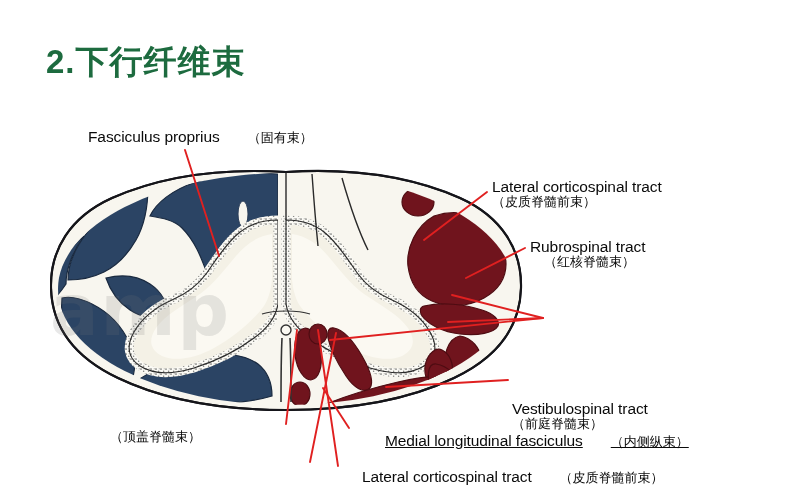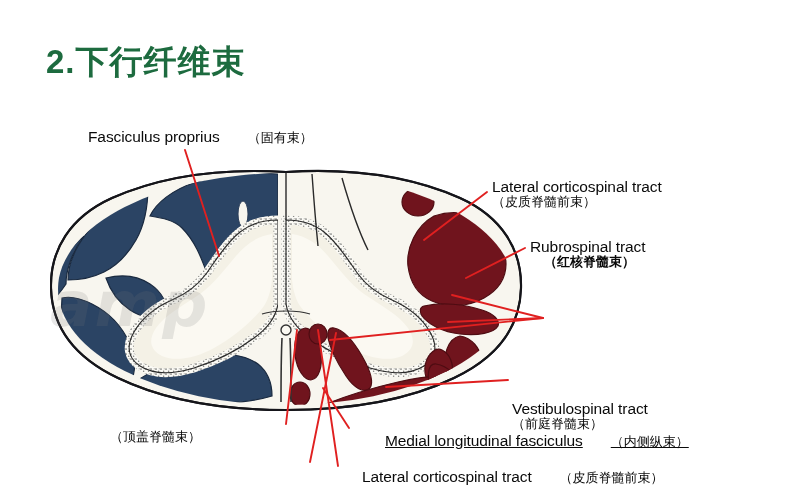--- a/index.html
+++ b/index.html
@@ -36,21 +36,21 @@
     font-weight: 500;
     letter-spacing: -0.1px;
   }
   .anno .cn {
     font-size: 13px;
     font-weight: 500;
     letter-spacing: 0px;
   }
   .anno.two-line .en { display: block; }
   .anno.two-line .cn { display: block; }
-  .anno.two-line.indent .cn { padding-left: 14px; font-weight: bold; }
+  .anno.two-line.indent .cn { padding-left: 14px; }
   .anno.inline .en, .anno.inline .cn { display: inline; vertical-align: baseline; margin-left: 28px; }
 
   #cord-wrap {
     position: absolute;
     left: 50px;
     top: 158px;
     width: 480px;
     height: 262px;
   }
   #cord-svg, #leader-svg, #wm-svg {
@@ -60,28 +60,27 @@
   }
   #leader-svg {
     left: 0; top: 0;
     width: 794px; height: 504px;
     pointer-events: none;
   }
   .watermark {
     position: absolute;
     left: 246px;
     top: 268px;
-    font-size: 63px;
+    font-size: 72px;
     font-weight: 700;
     color: rgba(120,120,118,0.17);
     letter-spacing: 2px;
     font-family: "DejaVu Sans", sans-serif;
     pointer-events: none;
     user-select: none;
-    font-style: italic;
   }
 </style>
 </head>
 <body>
 
 <div id="page">
 
   <div id="slide-title">2.下行纤维束</div>
 
   <div id="cord-wrap">

